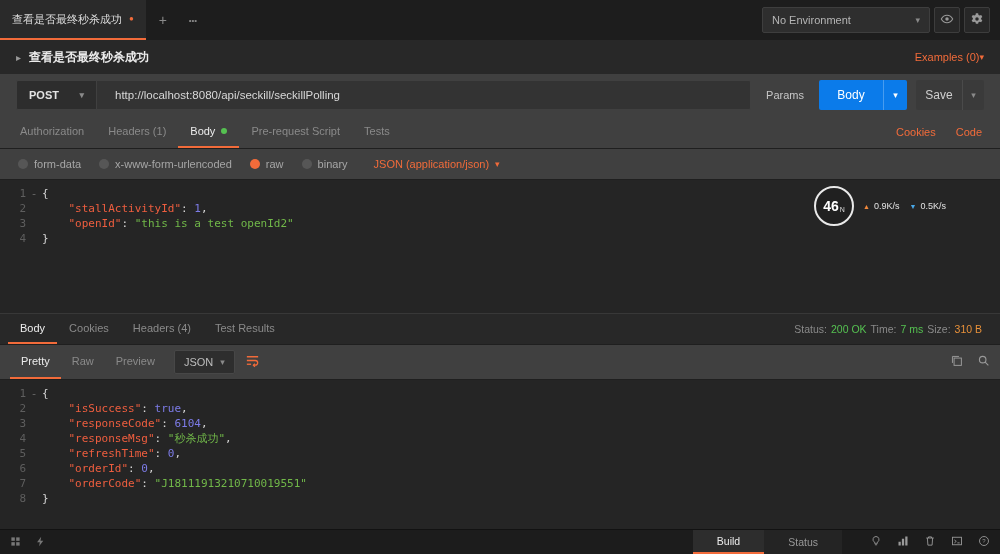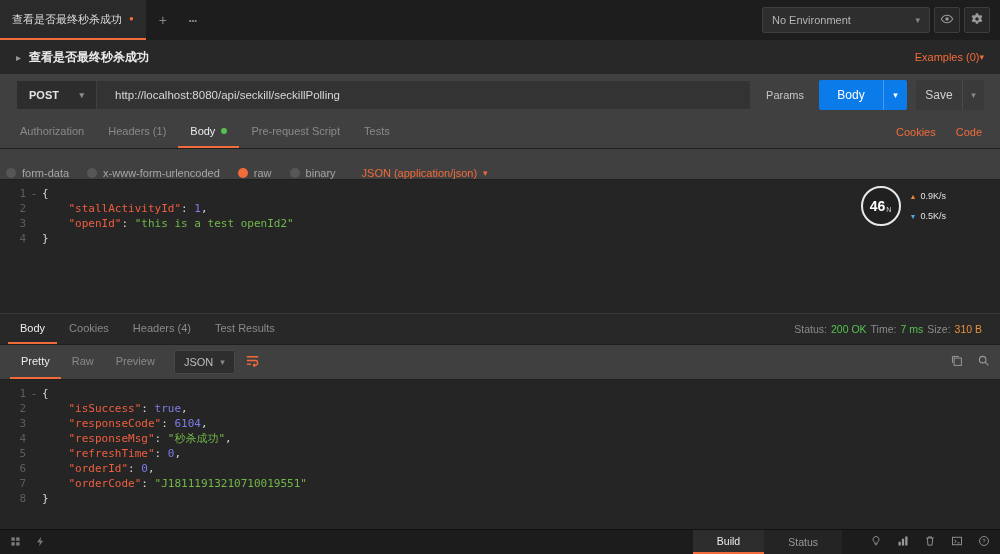--- a/index.html
+++ b/index.html
@@ -37,21 +37,21 @@
 
   
   .req-tabs{flex:0 0 32px;display:flex;align-items:center;padding:0 8px;border-bottom:1px solid #1f1f1f;font-size:11px;color:#8a8a8a}
   .rtab{height:32px;display:flex;align-items:center;gap:6px;padding:0 12px;cursor:pointer;border-bottom:2px solid transparent}
   .rtab.active{color:#ececec;border-bottom-color:#f26b3a}
   .green-dot{width:6px;height:6px;border-radius:50%;background:#55c151}
   .tab-links{margin-left:auto;display:flex;gap:20px;padding-right:10px}
   .tab-links .link{color:#f26b3a;cursor:pointer}
 
   
-  .mode-row{flex:0 0 30px;display:flex;align-items:flex-end;gap:18px;padding:0 6px;font-size:11px;color:#a6a6a6}
+  .mode-row{flex:0 0 30px;display:flex;align-items:center;gap:18px;padding:0 18px;font-size:11px;color:#a6a6a6}
   .radio{display:flex;align-items:center;gap:6px;cursor:pointer}
   .radio-dot{width:10px;height:10px;border-radius:50%;background:#565656}
   .radio.selected .radio-dot{background:#f26b3a}
   .content-type{display:flex;align-items:center;gap:6px;color:#f26b3a;cursor:pointer;margin-left:8px}
   .content-type .caret{color:#f26b3a}
 
   
   .editor{position:relative;background:#252525;font-family:"DejaVu Sans Mono",monospace;font-size:11px;padding-top:6px;overflow:hidden;border-top:1px solid #1f1f1f}
   #req-editor{flex:0 0 134px}
   #resp-editor{flex:1;min-height:0}
@@ -62,21 +62,21 @@
   .tk-p{color:#d6d6d6}
   .tk-k{color:#ef5e3f}
   .tk-s{color:#71b849}
   .tk-n{color:#7d7ce8}
 
   
   .gauge{position:absolute;top:6px;right:54px;display:flex;align-items:center;gap:9px;font-family:"Liberation Sans",sans-serif}
   .gauge-circle{width:40px;height:40px;border-radius:50%;border:2px solid #e9e9e9;background:rgba(30,30,30,.55);display:flex;align-items:center;justify-content:center;color:#fff;cursor:pointer}
   .gauge-val{font-size:14px;font-weight:bold}
   .gauge-unit{font-size:7px;color:#ddd;margin-left:1px;margin-top:7px}
-  .net-rates{display:flex;flex-direction:column;gap:10px;font-size:9px;color:#e2e2e2}
+  .net-rates{display:flex;flex-direction:row;gap:10px;font-size:9px;color:#e2e2e2}
   .net-row{display:flex;align-items:center;gap:4px}
   .up-arrow{color:#f2883a;font-size:7px}
   .down-arrow{color:#49a8e8;font-size:7px}
 
   
   .resp-header{flex:0 0 30px;display:flex;align-items:center;padding:0 8px;background:#282828;border-top:1px solid #383838;border-bottom:1px solid #1f1f1f;font-size:11px;color:#8a8a8a}
   .resp-tab{height:30px;display:flex;align-items:center;padding:0 12px;cursor:pointer;border-bottom:2px solid transparent}
   .resp-tab.active{color:#ececec;border-bottom-color:#f26b3a}
   .resp-meta{margin-left:auto;display:flex;gap:4px;padding-right:10px;font-size:10.5px}
   .meta-item{display:flex;gap:4px}

